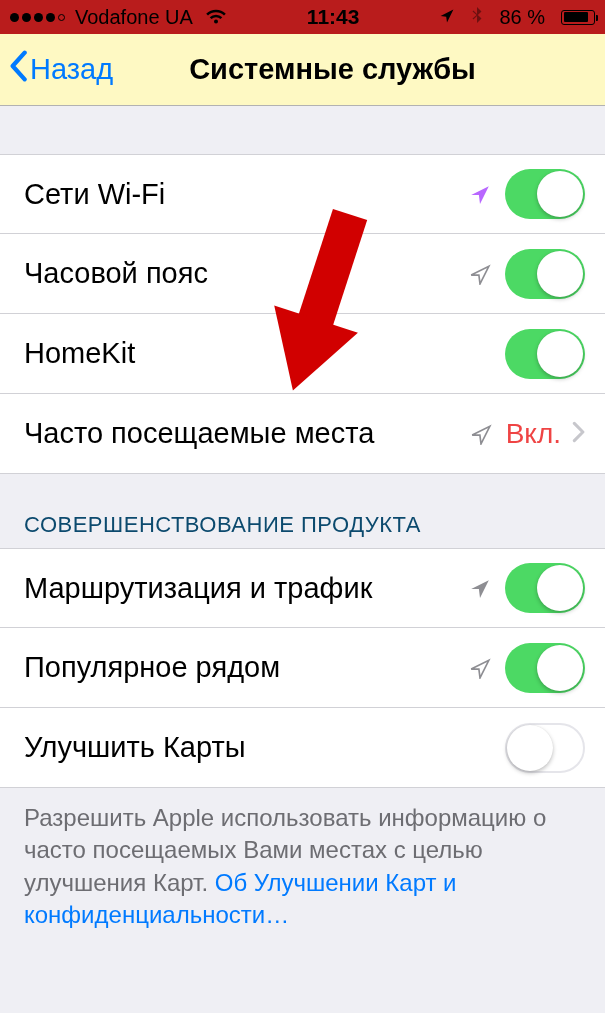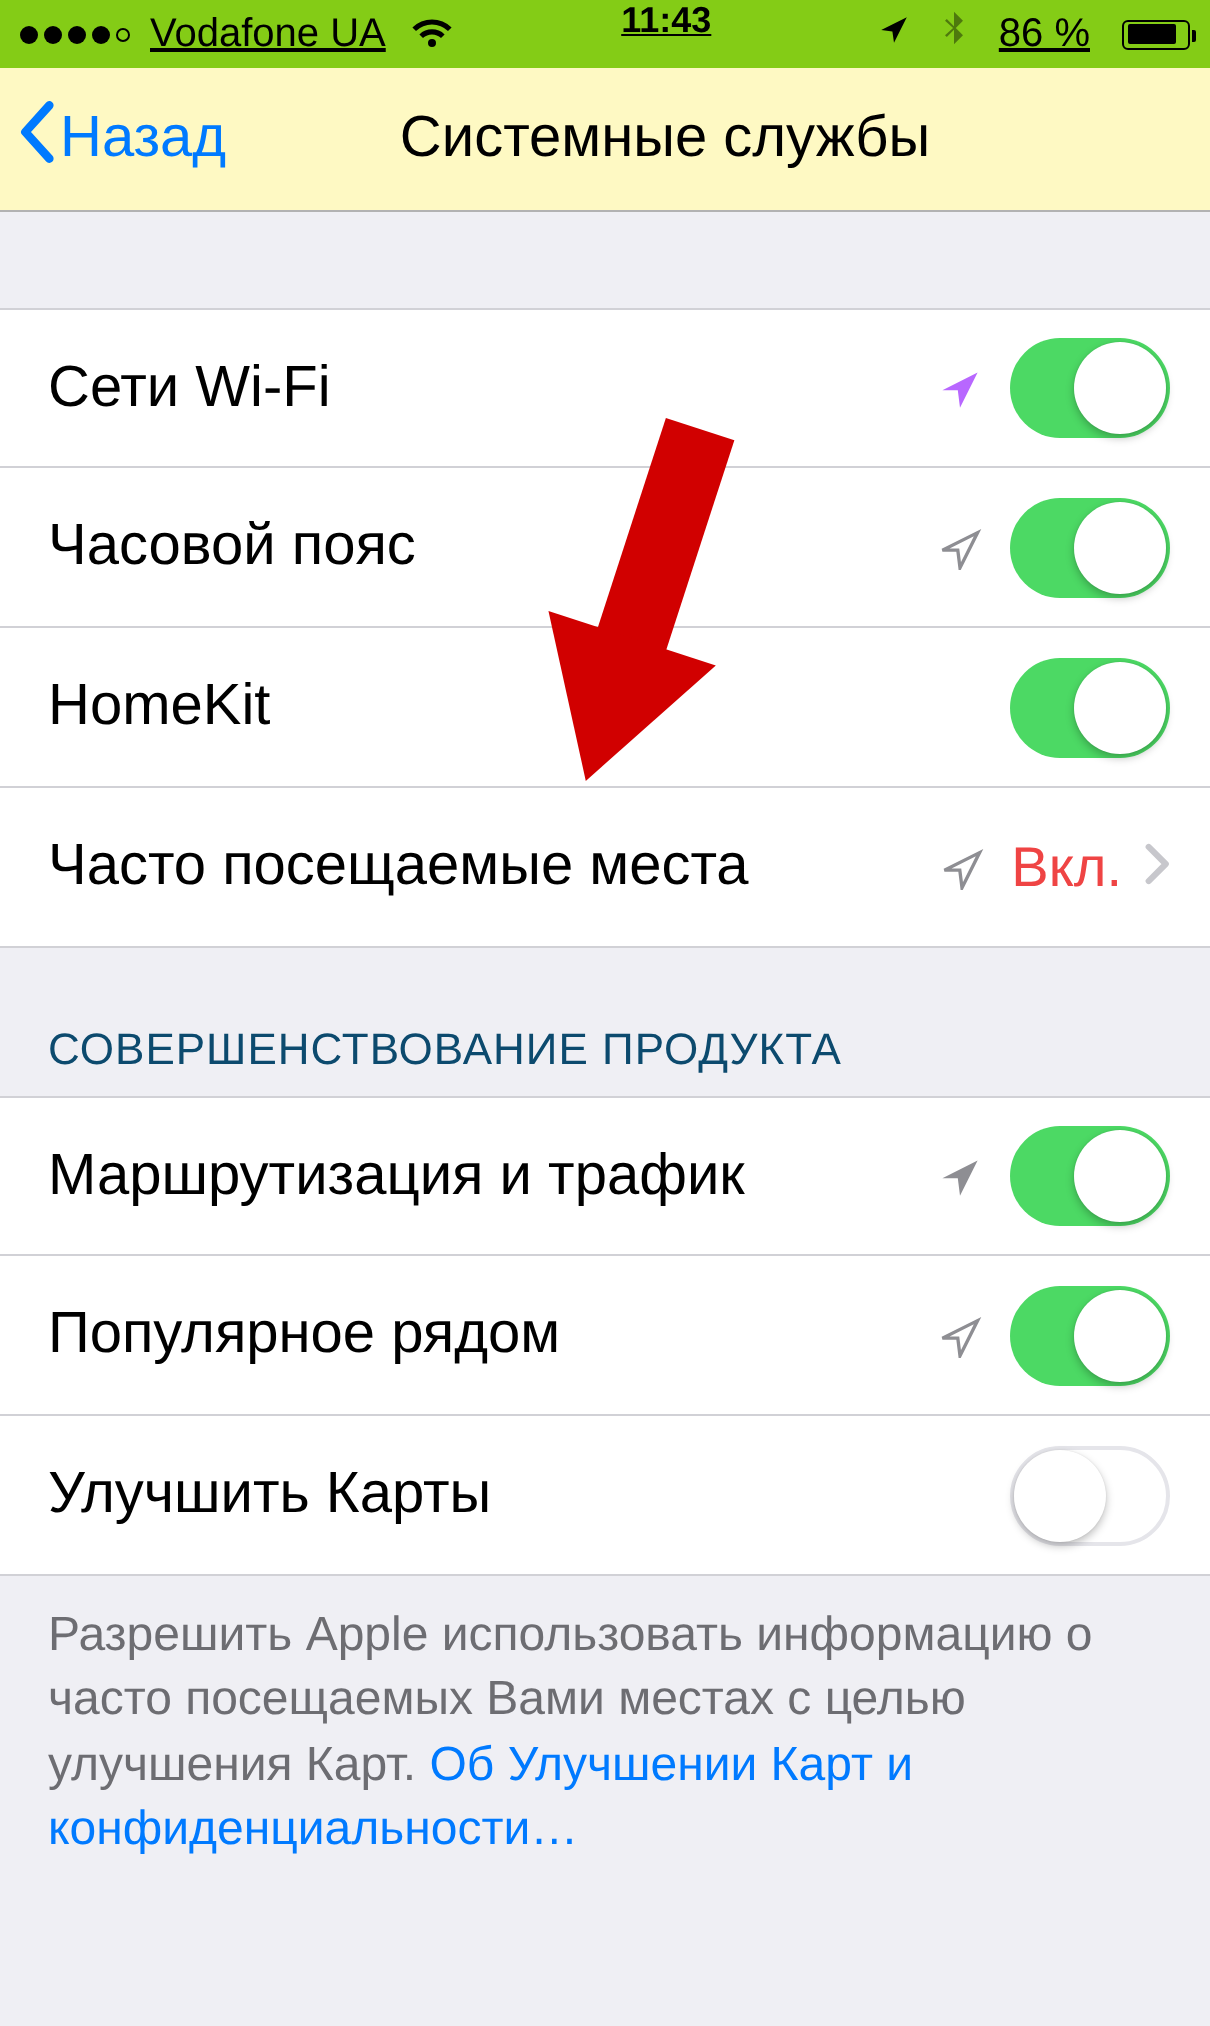--- a/index.html
+++ b/index.html
@@ -9,34 +9,34 @@
     background: #efeff4;
     color: #000;
     font-size: 28px;
     -webkit-font-smoothing: antialiased;
     position: relative;
   }
 
   
   .status-bar {
     height: 34px;
-    background: #84cc16;
-    display: flex;
+    background: #b91c1c;
+    display: flex;
+    align-items: center;
     padding: 0 10px;
     font-size: 20px;
     font-weight: 500;
-    text-decoration: underline;
   }
   .status-left { display: flex; align-items: center; gap: 6px; }
   .signal-dots { display: flex; gap: 3px; align-items: center; }
   .dot { width: 9px; height: 9px; border-radius: 50%; background: #000; }
   .dot.empty { background: transparent; border: 1.5px solid #000; width: 7px; height: 7px; }
   .carrier { font-size: 20px; margin-left: 4px; }
   .wifi-icon { margin-left: 6px; display: flex; align-items: center; }
-  .status-center { flex: 1; text-align: center; font-weight: 600; font-size: 18px; }
+  .status-center { flex: 1; text-align: center; font-weight: 600; font-size: 21px; }
   .status-right { display: flex; align-items: center; gap: 16px; font-size: 20px; }
   .battery {
     width: 34px; height: 15px;
     border: 1.5px solid #000;
     border-radius: 3px;
     position: relative;
     display: flex;
     align-items: center;
     padding: 1.5px;
   }
@@ -60,21 +60,21 @@
     padding: 0 8px;
     position: relative;
   }
   .back-btn { display: flex; align-items: center; color: #007aff; font-size: 29px; }
   .back-chevron { margin-right: 2px; }
   .nav-title {
     position: absolute;
     left: 0; right: 0;
     text-align: center;
     font-size: 29px;
-    font-weight: 400;
+    font-weight: 700;
     pointer-events: none;
     padding-left: 60px;
   }
 
   
   .group { background: #fff; }
   .spacer { height: 48px; }
   .row {
     min-height: 80px;
     display: flex;

